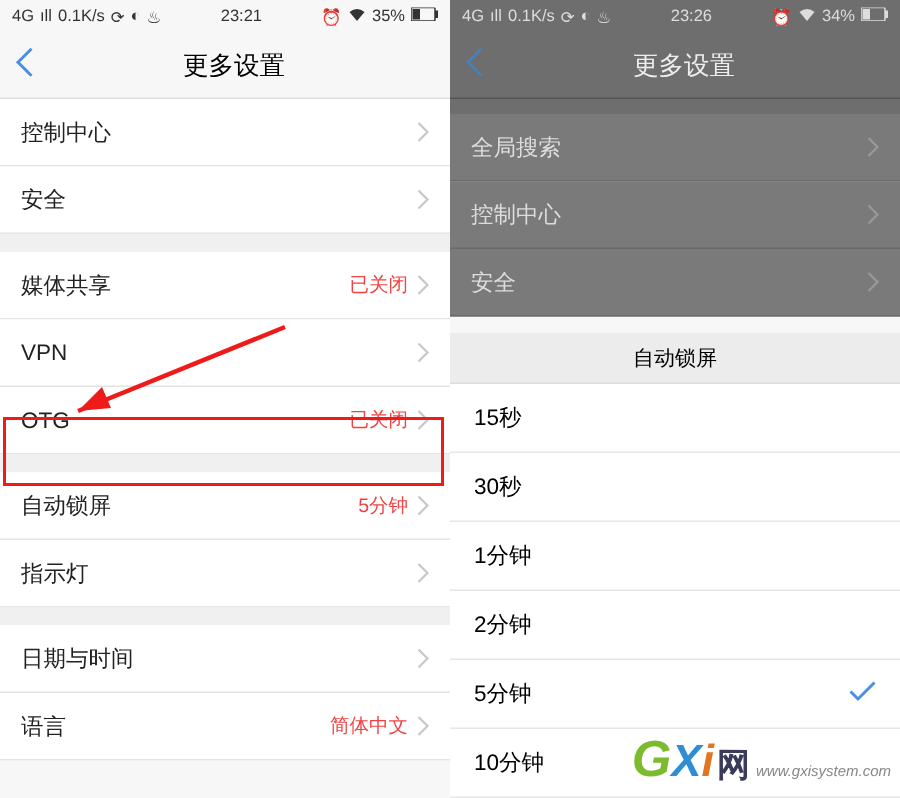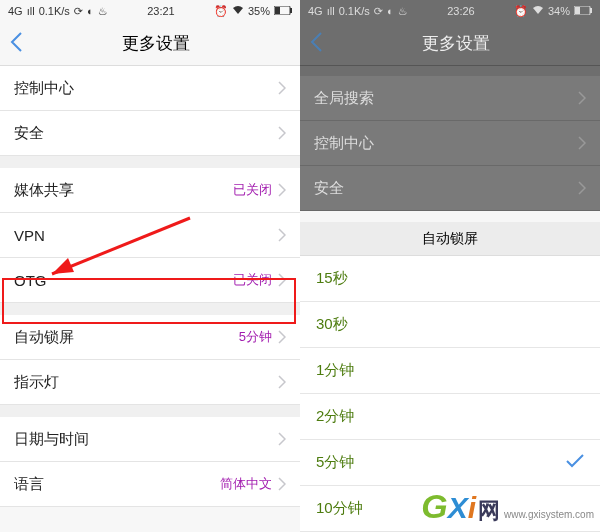--- a/index.html
+++ b/index.html
@@ -15,43 +15,43 @@
 
 .header { height: 44px; display: flex; align-items: center; justify-content: center; position: relative; background: #f7f7f7; border-bottom: 1px solid #ddd; }
 .phone-right .header { background: #6e6e6e; color: #eee; border-bottom: 1px solid #555; }
 .header-back { position: absolute; left: 10px; top: 50%; transform: translateY(-50%); }
 .header-title { font-size: 17px; font-weight: 500; margin-left: 12px; }
 
 .list { background: #fff; }
 .row { height: 45px; display: flex; align-items: center; justify-content: space-between; padding: 0 14px; border-bottom: 1px solid #e4e4e4; background: #fff; position: relative; }
 .row-label { font-size: 15px; color: #222; }
 .row-right { display: flex; align-items: center; gap: 6px; }
-.row-value { font-size: 13px; color: #a21caf; }
+.row-value { font-size: 13px; color: #ef4444; }
 .chevron { color: #c7c7cc; display: inline-flex; }
 .gap { height: 12px; background: #f0f0f0; }
 
 .dimmed-list .row { background: #7a7a7a; border-bottom: 1px solid #696969; text-align: center; }
 .dimmed-list .row-label { color: #ddd; }
 .dimmed-list .chevron { color: #999; }
 .dimmed-gap { height: 10px; background: #6e6e6e; }
 
 .sheet { position: absolute; left: 0; right: 0; top: 222px; bottom: 0; background: #fff; }
 .sheet-header { height: 34px; background: #ececec; display: flex; align-items: center; justify-content: center; font-size: 14px; font-weight: 500; border-bottom: 1px solid #ddd; }
-.sheet-row { height: 46px; display: flex; align-items: center; justify-content: space-between; padding: 0 16px; border-bottom: 1px solid #e6e6e6; font-size: 15px; color: #4d7c0f; }
+.sheet-row { height: 46px; display: flex; align-items: center; justify-content: space-between; padding: 0 16px; border-bottom: 1px solid #e6e6e6; font-size: 15px; color: #000000; }
 .check { color: #4a90e2; }
 
 .highlight-box { position: absolute; border: 2.5px solid #ef1a1a; pointer-events: none; }
 .arrow-svg { position: absolute; pointer-events: none; }
 
 .watermark { position: absolute; right: 6px; bottom: 6px; display: flex; align-items: baseline; pointer-events: none; }
 .watermark .g { font-size: 34px; font-weight: 700; color: #7dbb2e; font-style: italic; }
 .watermark .x { font-size: 30px; font-weight: 700; color: #2e8dd4; font-style: italic; }
 .watermark .i { font-size: 30px; font-weight: 700; color: #e07720; font-style: italic; }
 .watermark .cn { font-size: 22px; color: #3a3a5a; font-weight: 600; margin-left: 2px; }
-.watermark .sub { font-size: 10px; color: #888; margin-left: 4px; }
+.watermark .sub { font-size: 10px; color: #888; margin-left: 4px; font-style: italic; }
 </style>
 </head>
 <body>
 
 <div class="container">
 
   <div class="phone phone-left">
     <div class="statusbar">
       <div class="sb-left">
         <span>4G</span>

